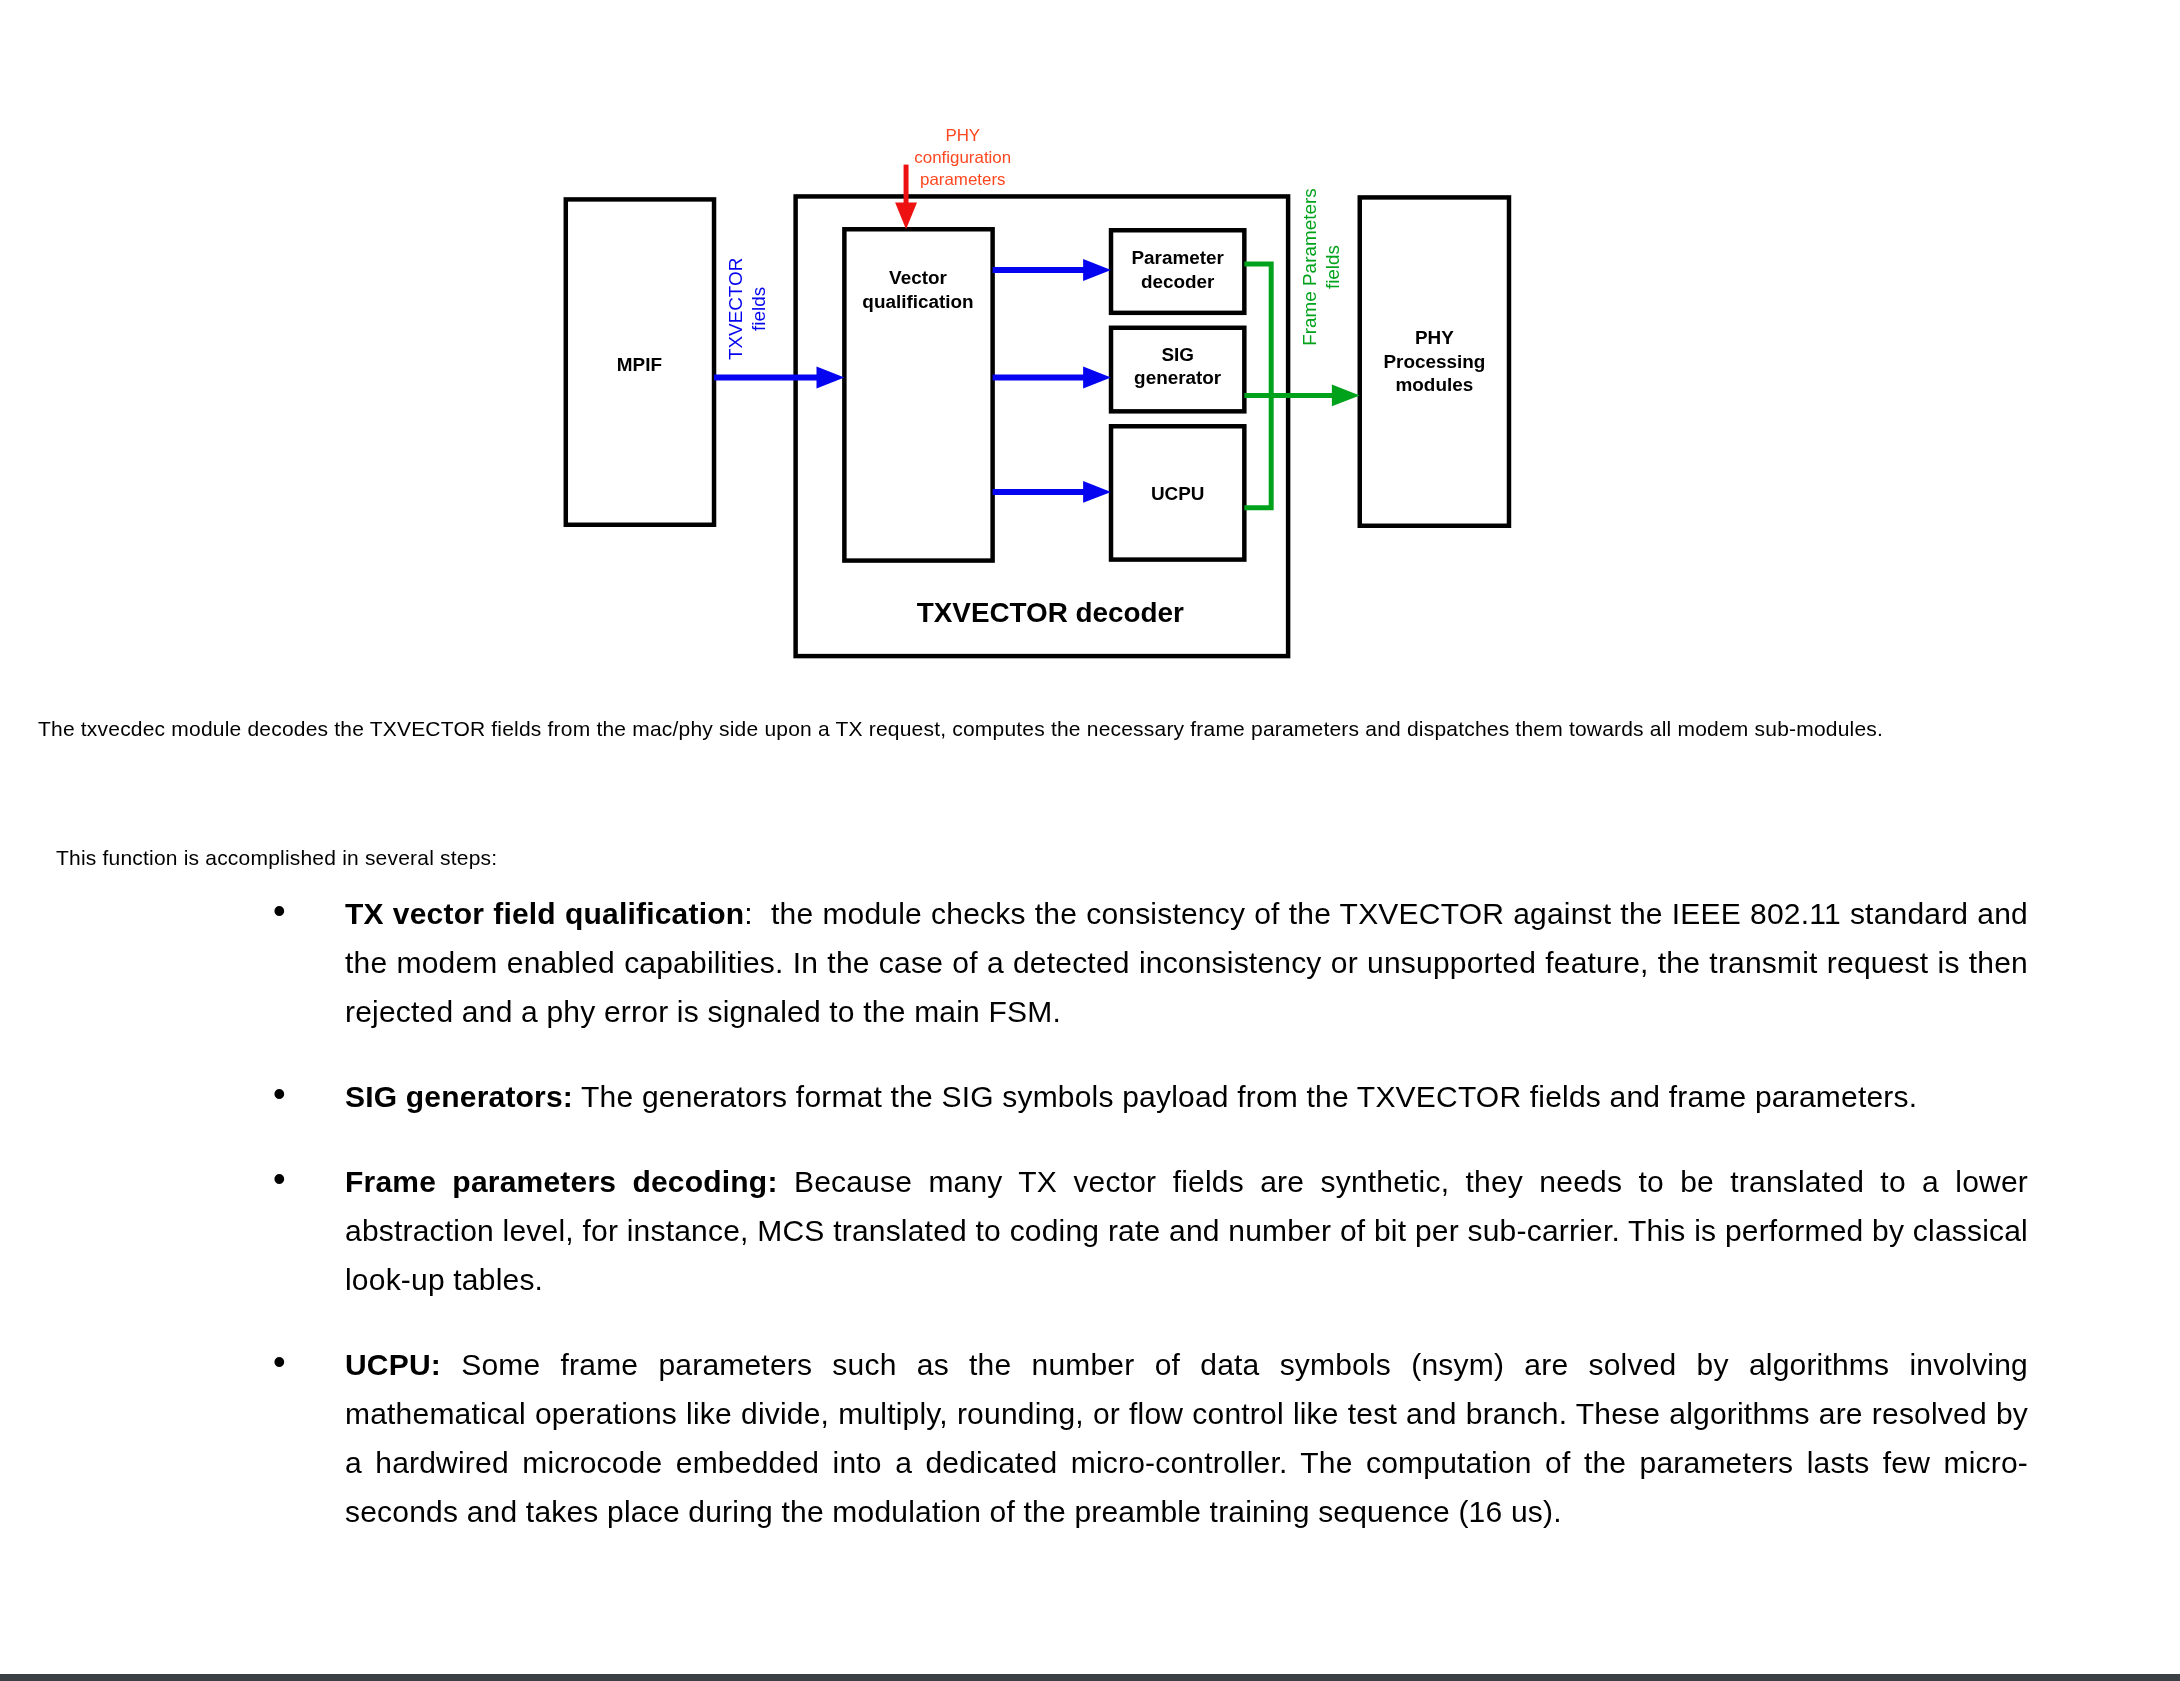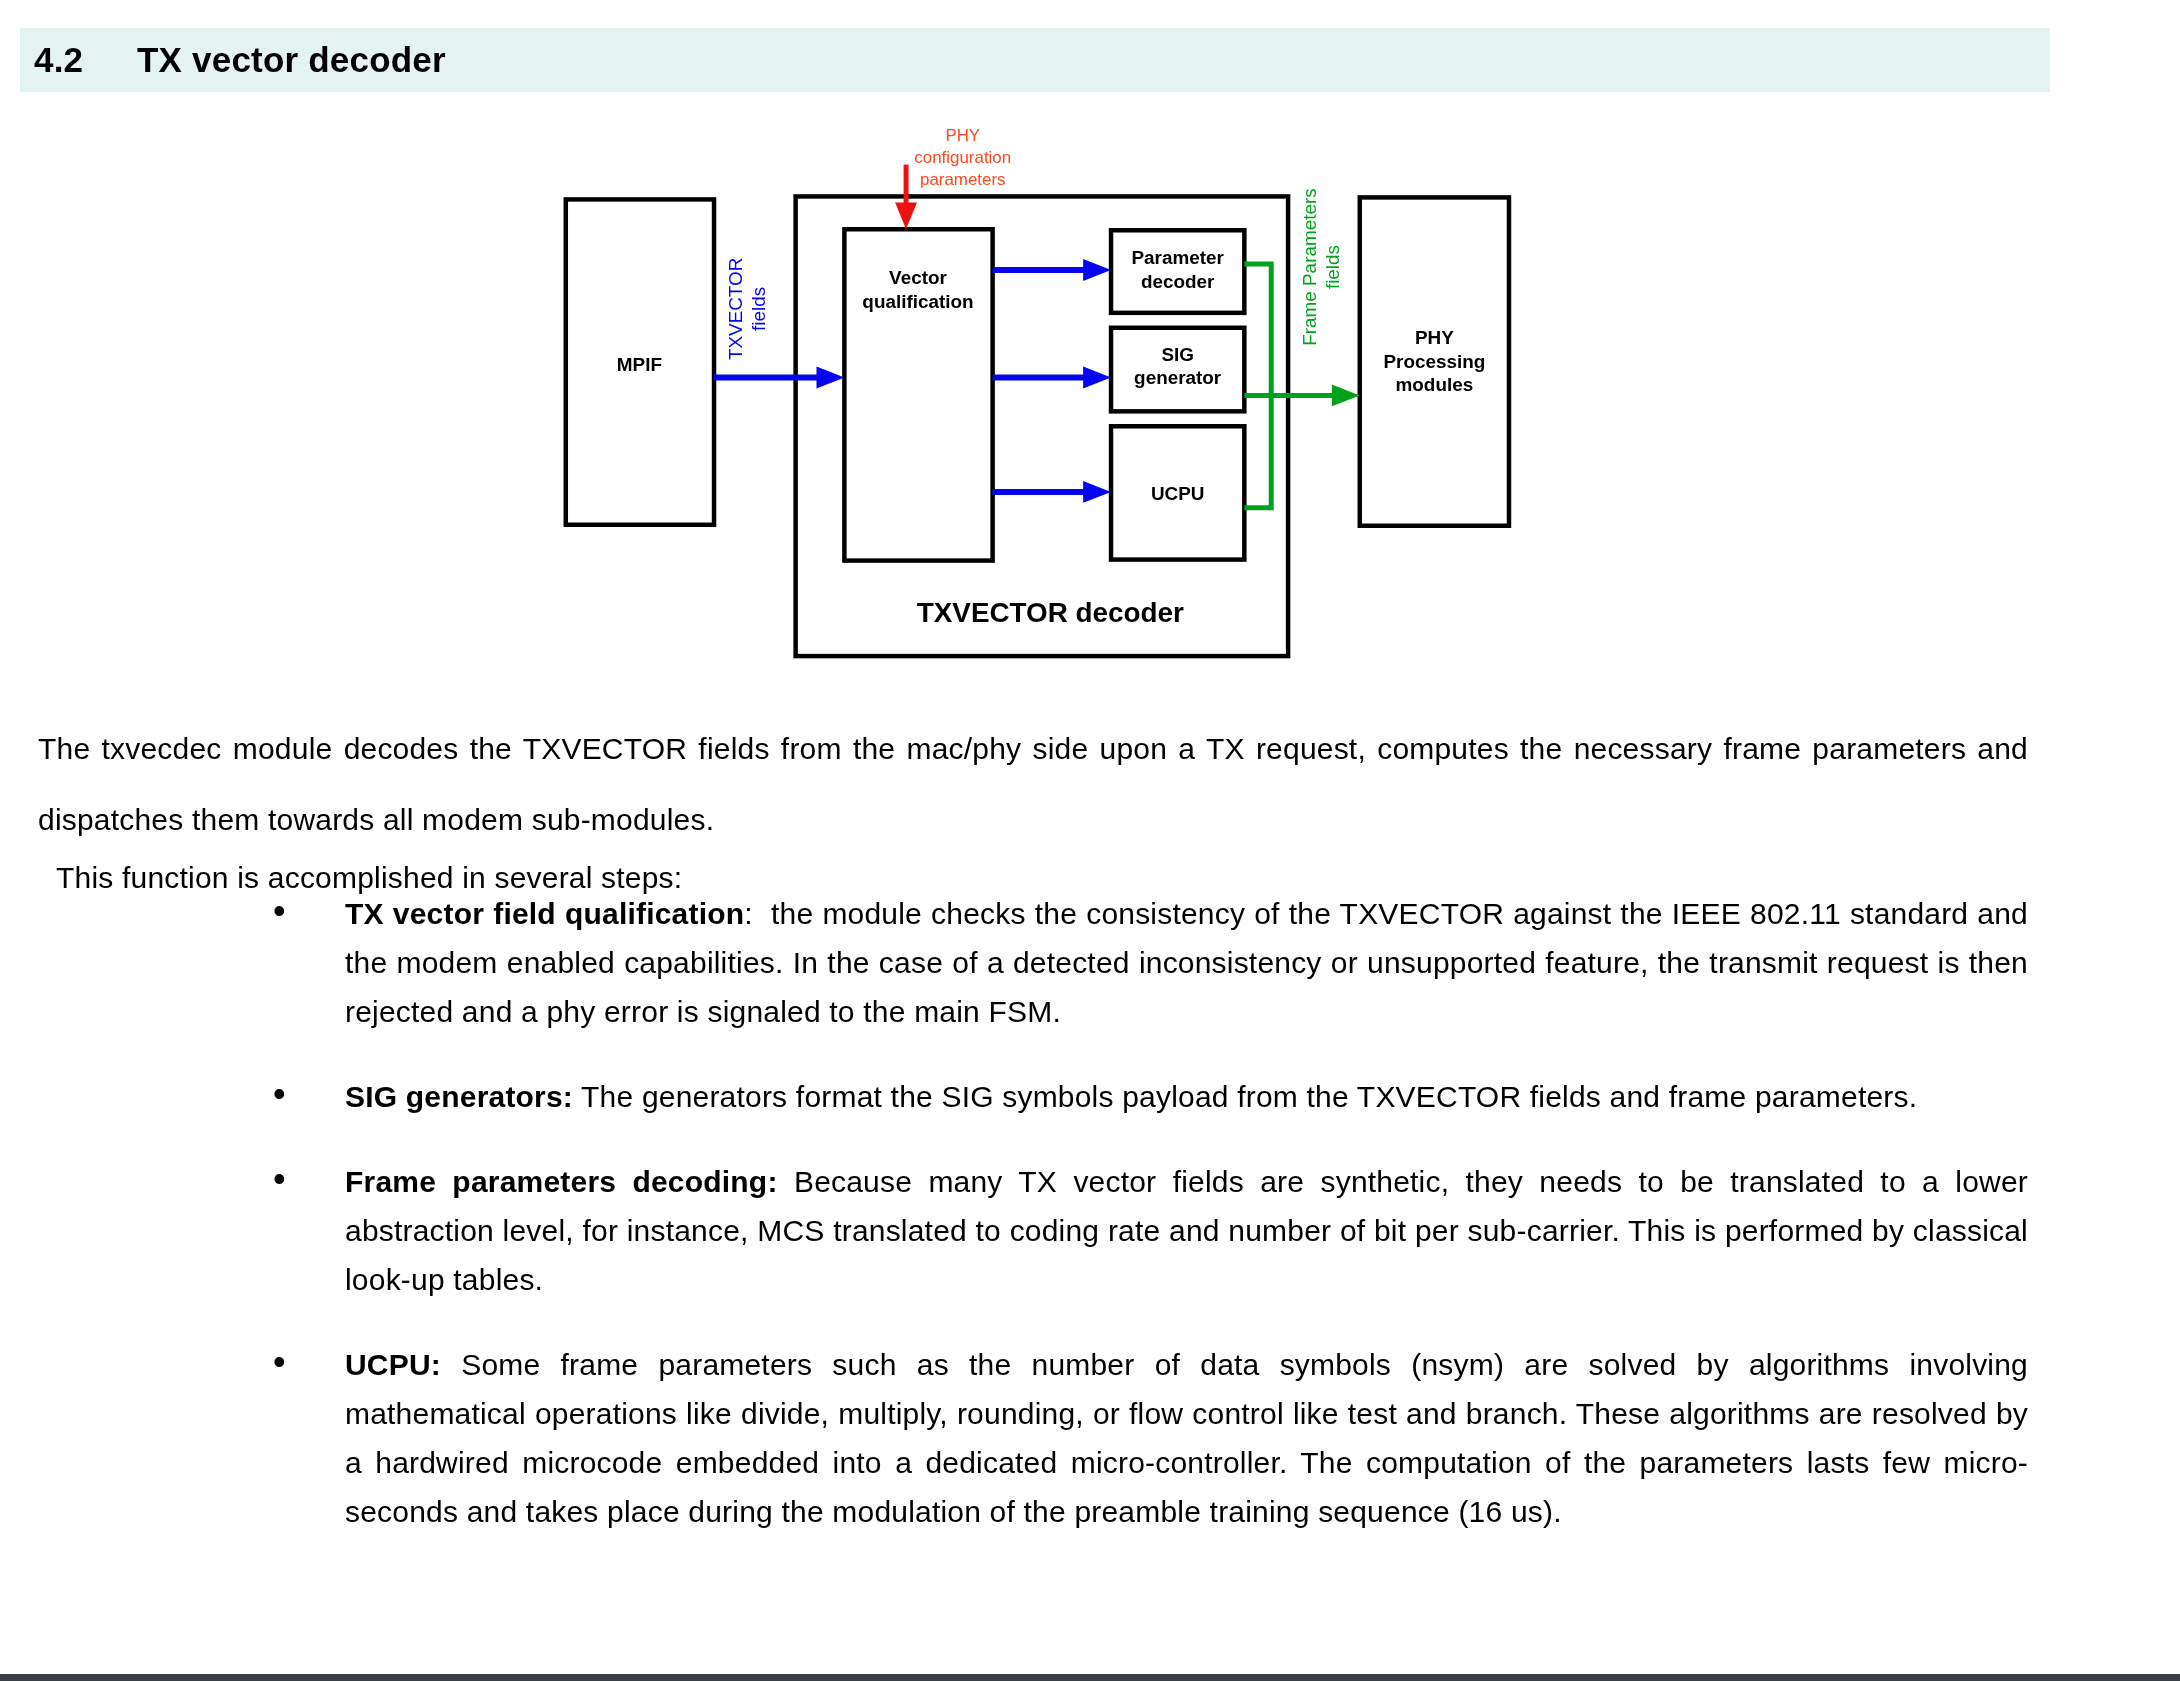--- a/index.html
+++ b/index.html
@@ -28,21 +28,21 @@
   .red-note  { font-size:17px; text-anchor:middle; fill:var(--red_text,#ff4720); }
   .blue-line  { stroke:var(--blue,#0404f0); stroke-width:6; fill:none; }
   .blue-head  { fill:var(--blue,#0404f0); }
   .green-line { stroke:var(--green,#00a21c); stroke-width:5; fill:none; }
   .green-head { fill:var(--green,#00a21c); }
   .red-line   { stroke:var(--red_arrow,#ed1111); stroke-width:5; fill:none; }
   .red-head   { fill:var(--red_arrow,#ed1111); }
 
   
   .para {
-    position:absolute; font-size:30px; line-height:71px;
+    position:absolute; font-size:21px; line-height:49px;
     letter-spacing:0.2px; text-align:justify; color:#000;
   }
   #para-intro { left:38px; top:683px; width:1990px; }
   #para-steps { left:56px; top:812px; width:1990px; }
 
   .bullets {
     position:absolute; left:271px; top:889px; width:1757px;
     margin:0; padding:0; list-style:none;
   }
   .bullets li {
@@ -57,24 +57,20 @@
   .bottom-bar {
     position:absolute; left:0; top:1674px; width:2180px; height:8px;
     background:var(--bottom_bar,#3b4045);
   }
 </style>
 </head>
 <body>
 
 <div class="page">
 
-  <div class="heading-band">
-    <span class="num">4.2</span>
-    <span class="ttl">TX vector decoder</span>
-  </div>
 
   <svg class="diagram" width="1035" height="589" viewBox="0 0 1040 592">
 
     <rect class="box" x="299" y="112" width="495" height="462"></rect>
     <rect class="box" x="68" y="115" width="149" height="327"></rect>
     <rect class="box" x="866" y="113" width="150" height="330"></rect>
     <rect class="box" x="348" y="145" width="149" height="333"></rect>
     <rect class="box" x="616" y="146" width="134" height="83"></rect>
     <rect class="box" x="616" y="244" width="134" height="84"></rect>
     <rect class="box" x="616" y="343" width="134" height="134"></rect>

